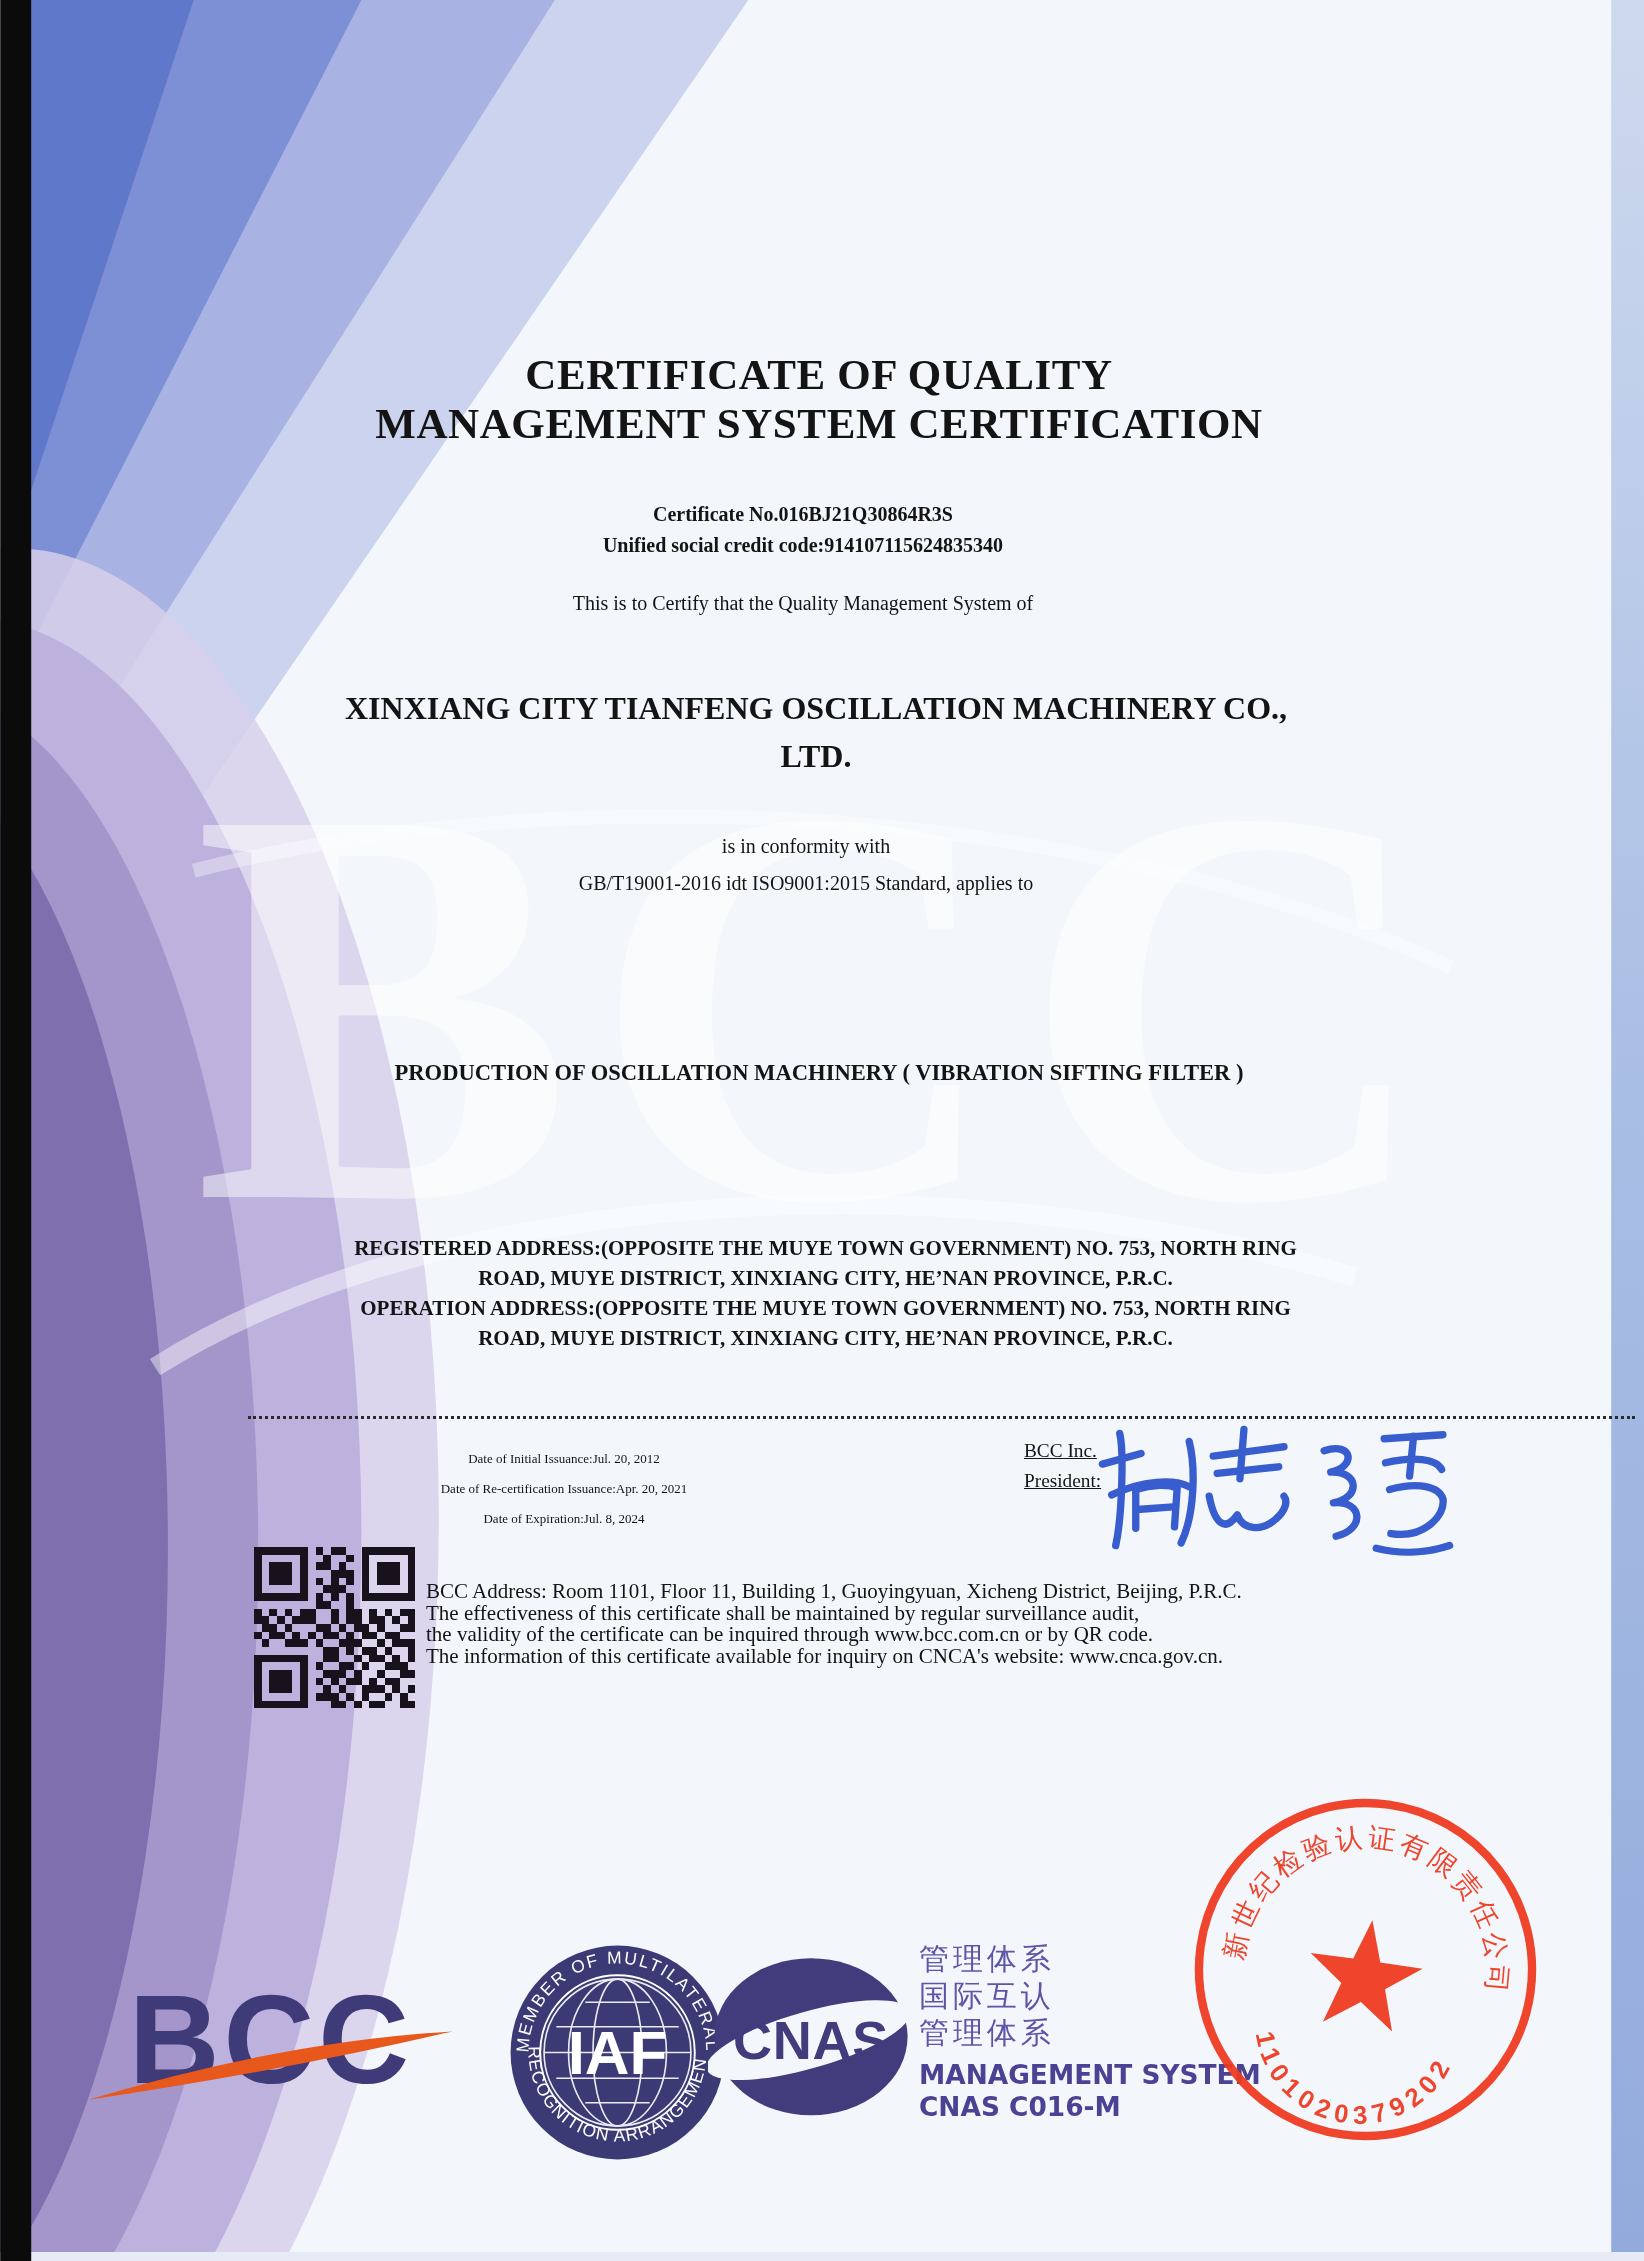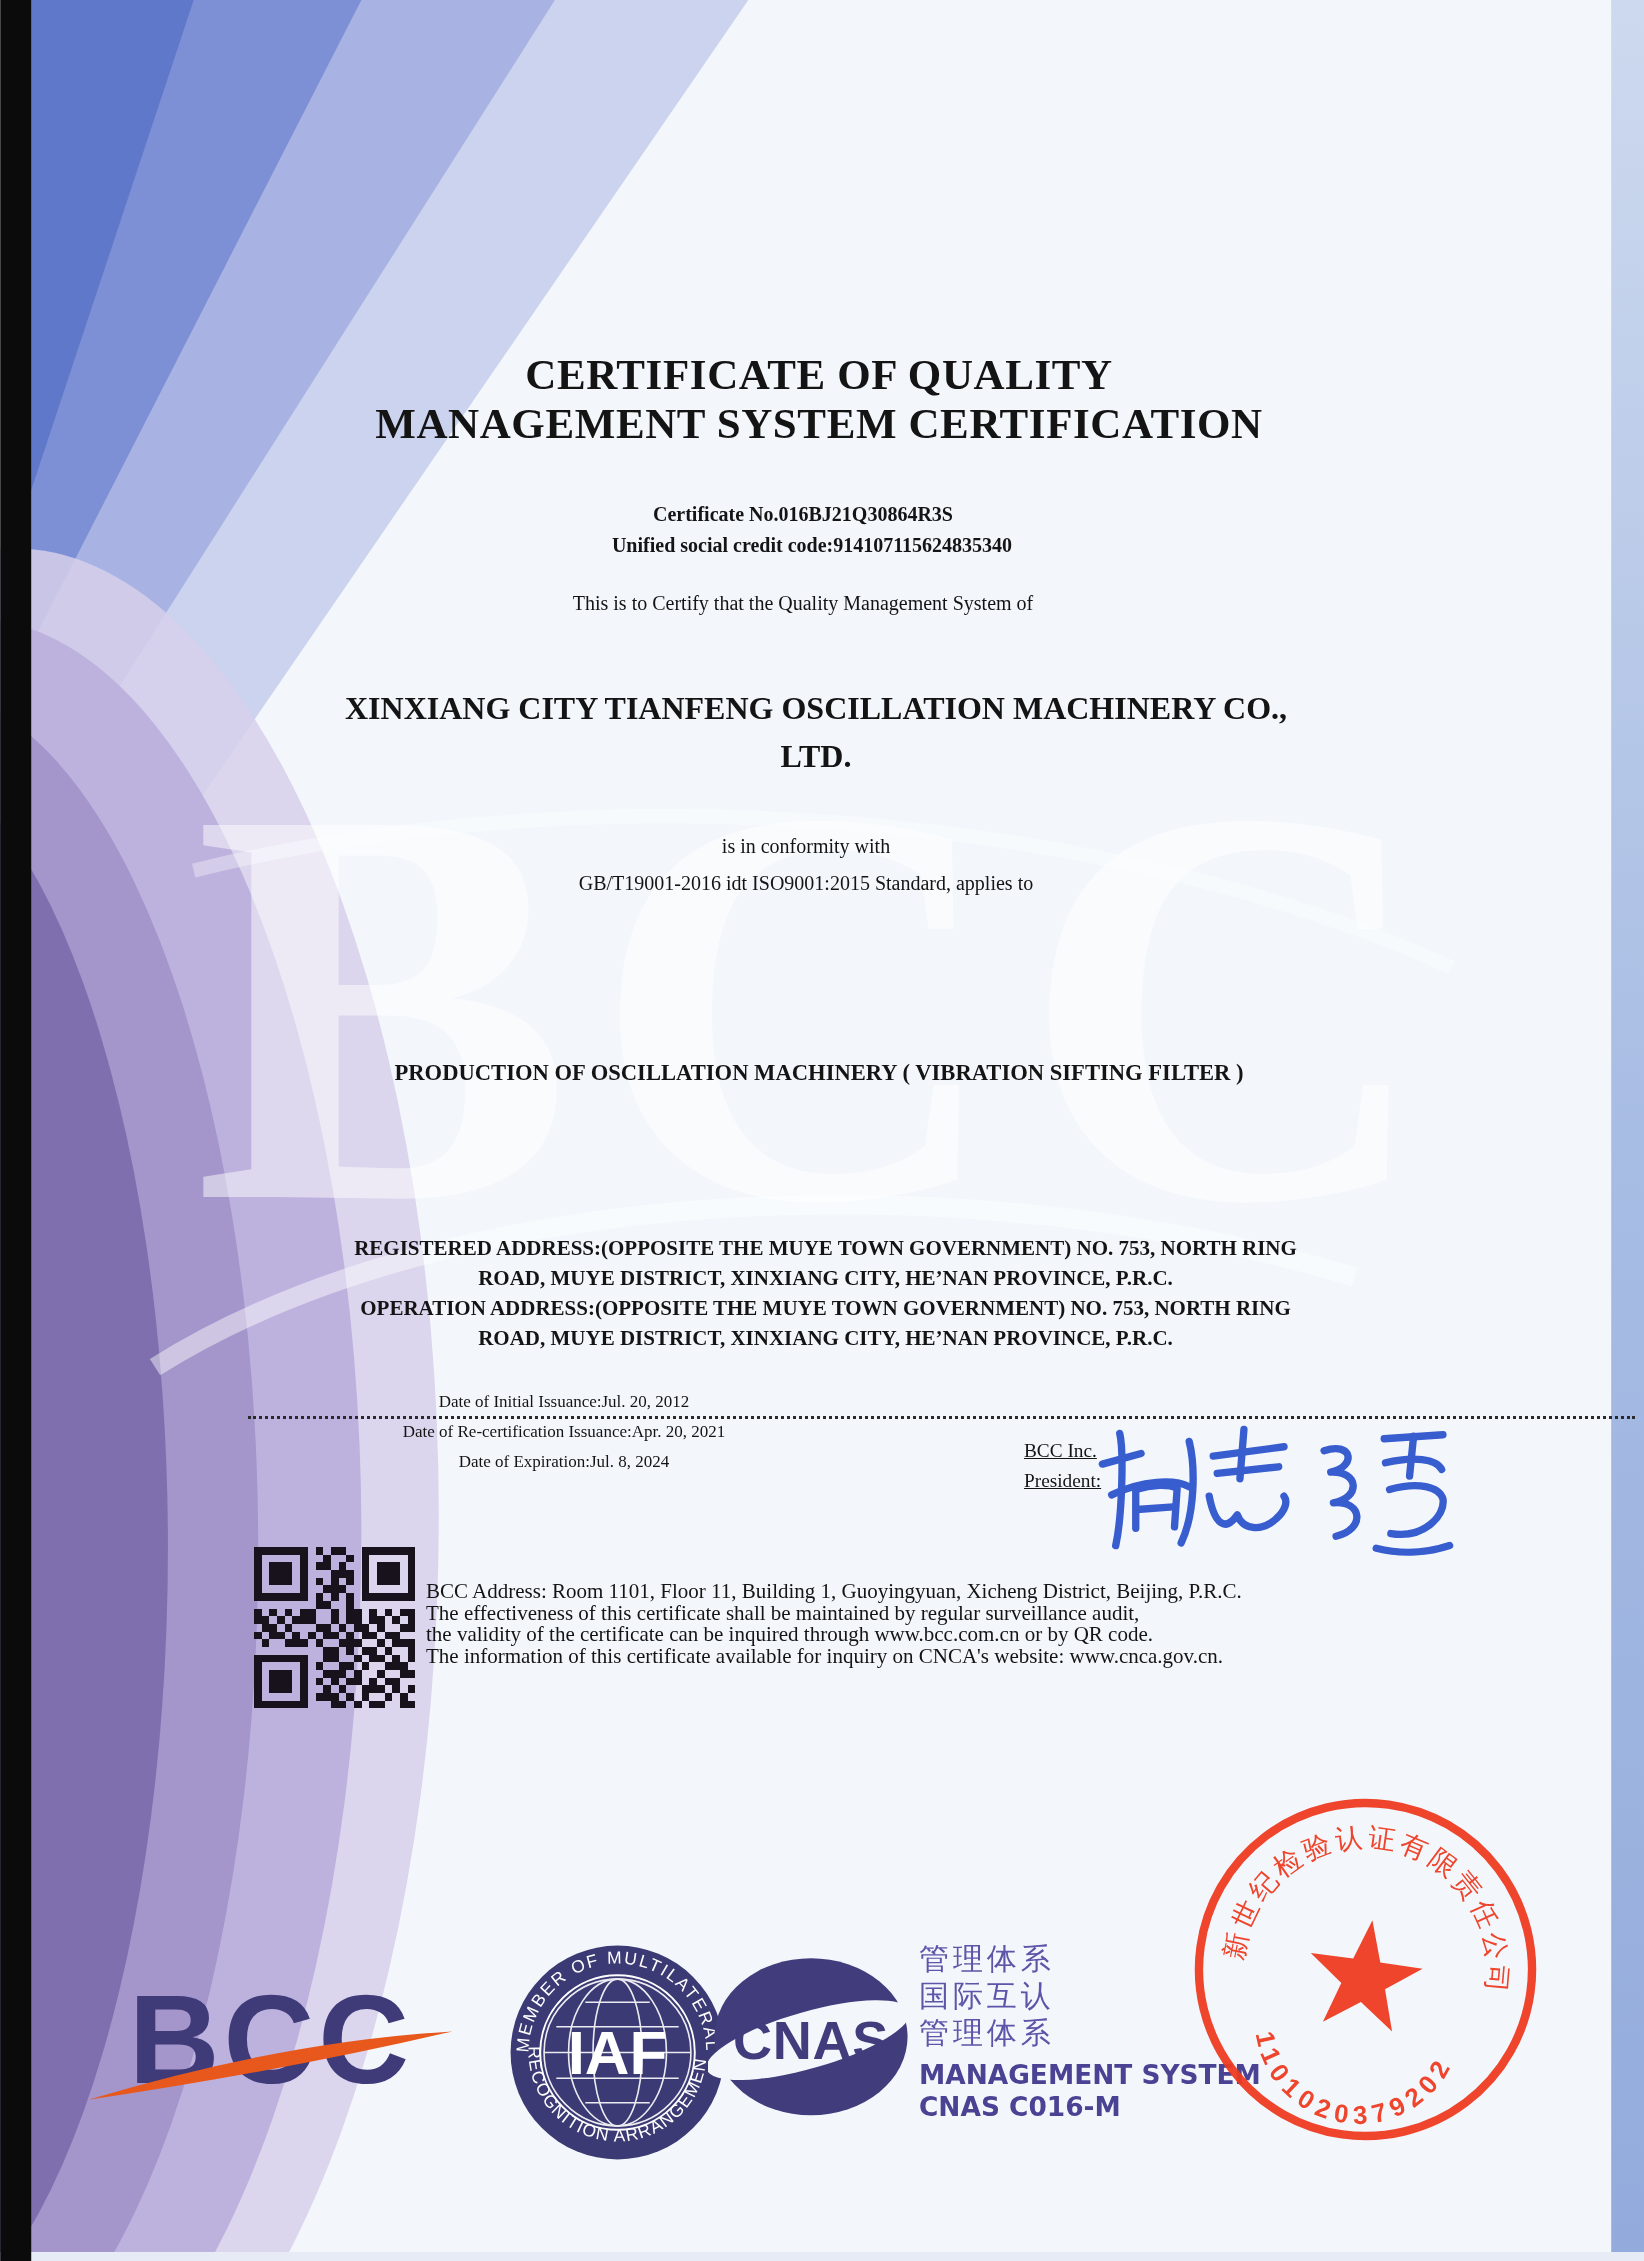--- a/index.html
+++ b/index.html
@@ -5,31 +5,31 @@
   html,body{margin:0;padding:0;background:#777;}
   .page{position:relative;width:1645px;height:2261px;background:#f3f7fc;overflow:hidden;
         font-family:"Liberation Serif",serif;color:#141414;}
   .abs{position:absolute;}
   .ctr{text-align:center;}
 
   .bg-art{left:0;top:0;width:1645px;height:2261px;}
 
   .t-title{left:0;top:350px;width:1638px;font-size:43px;font-weight:bold;line-height:49px;letter-spacing:0.6px;}
   .t-certno{left:0;top:503px;width:1606px;font-size:20px;font-weight:bold;}
-  .t-credit{left:0;top:534px;width:1606px;font-size:20px;font-weight:bold;margin-left:9px;}
+  .t-credit{left:0;top:534px;width:1606px;font-size:20px;font-weight:bold;}
   .t-certify{left:0;top:592px;width:1606px;font-size:20px;}
   .t-company{left:0;top:684px;width:1632px;font-size:32px;font-weight:bold;line-height:48px;}
   .t-conf{left:0;top:835px;width:1612px;font-size:20px;}
   .t-std{left:0;top:872px;width:1612px;font-size:20px;}
   .t-scope{left:0;top:1060px;width:1638px;font-size:22.6px;font-weight:600;}
   .t-addr{left:100px;top:1233px;width:1451px;font-size:21px;font-weight:bold;line-height:30px;}
 
   .sep{left:248px;top:1416px;width:1387px;height:0;border-top:3.2px dotted #2a2a2a;}
 
-  .t-dates{left:193px;top:1387px;width:742px;font-size:17px;line-height:30px;}
+  .t-dates{left:193px;top:1444px;width:742px;font-size:13px;line-height:30px;}
   .t-issuer{left:1024px;top:1436px;font-size:19.3px;line-height:30px;text-decoration:underline;}
 
   .sig{left:1089px;top:1414px;}
 
   .qr{left:254px;top:1547px;display:grid;grid-template-columns:repeat(21,7.7px);grid-auto-rows:7.7px;}
   .qm{width:7.7px;height:7.7px;}
   .qm.on{background:#17121b;}
 
   .t-fine{left:426px;top:1561px;width:942px;font-size:21px;line-height:21.7px;margin-top:20px;}
 

